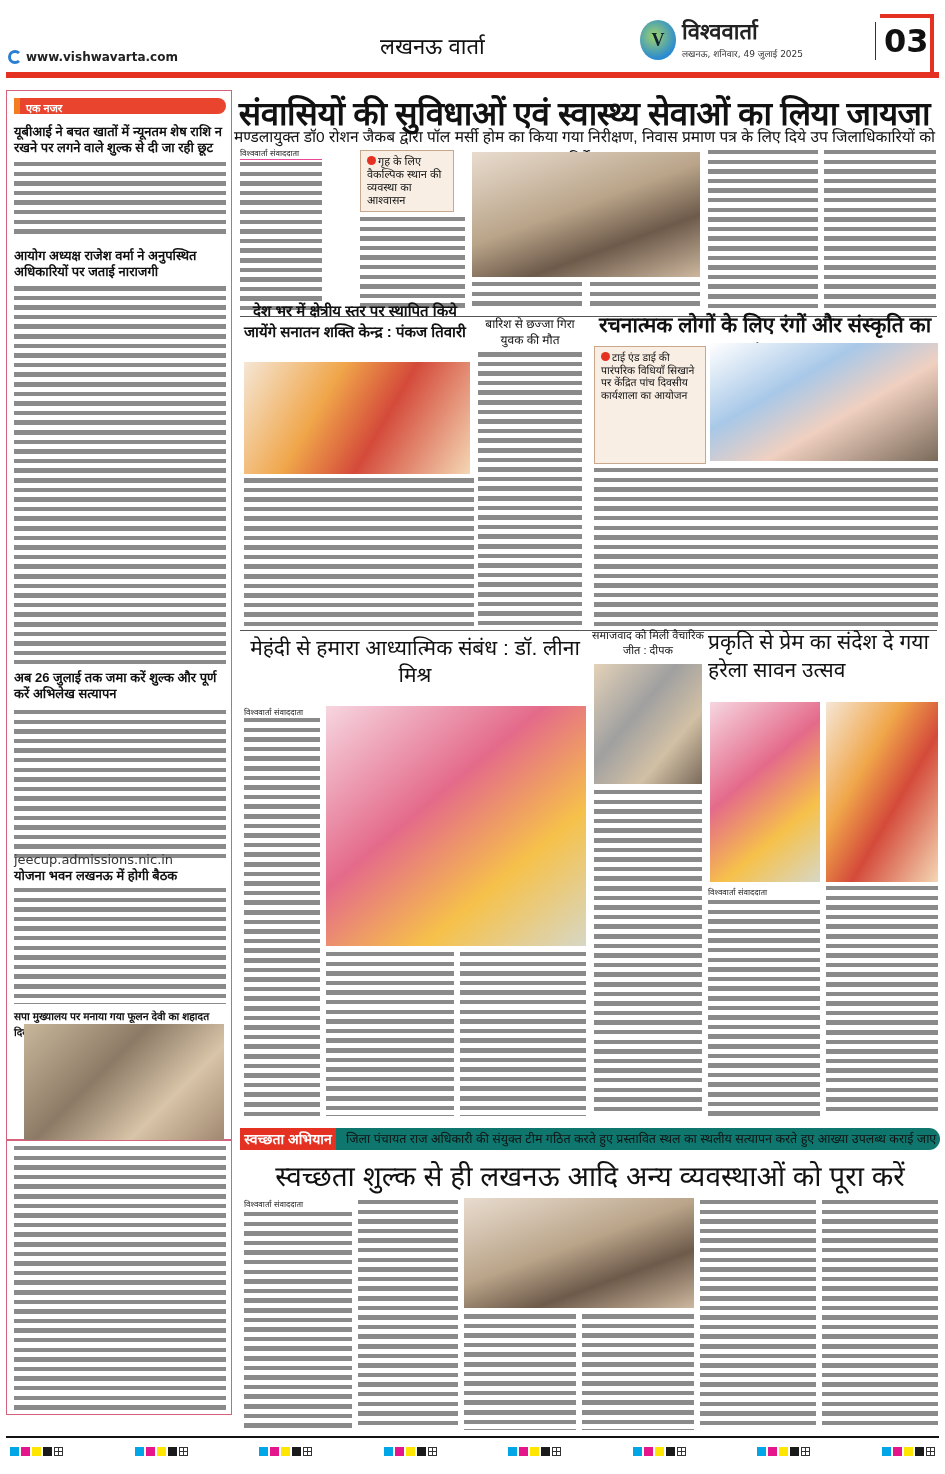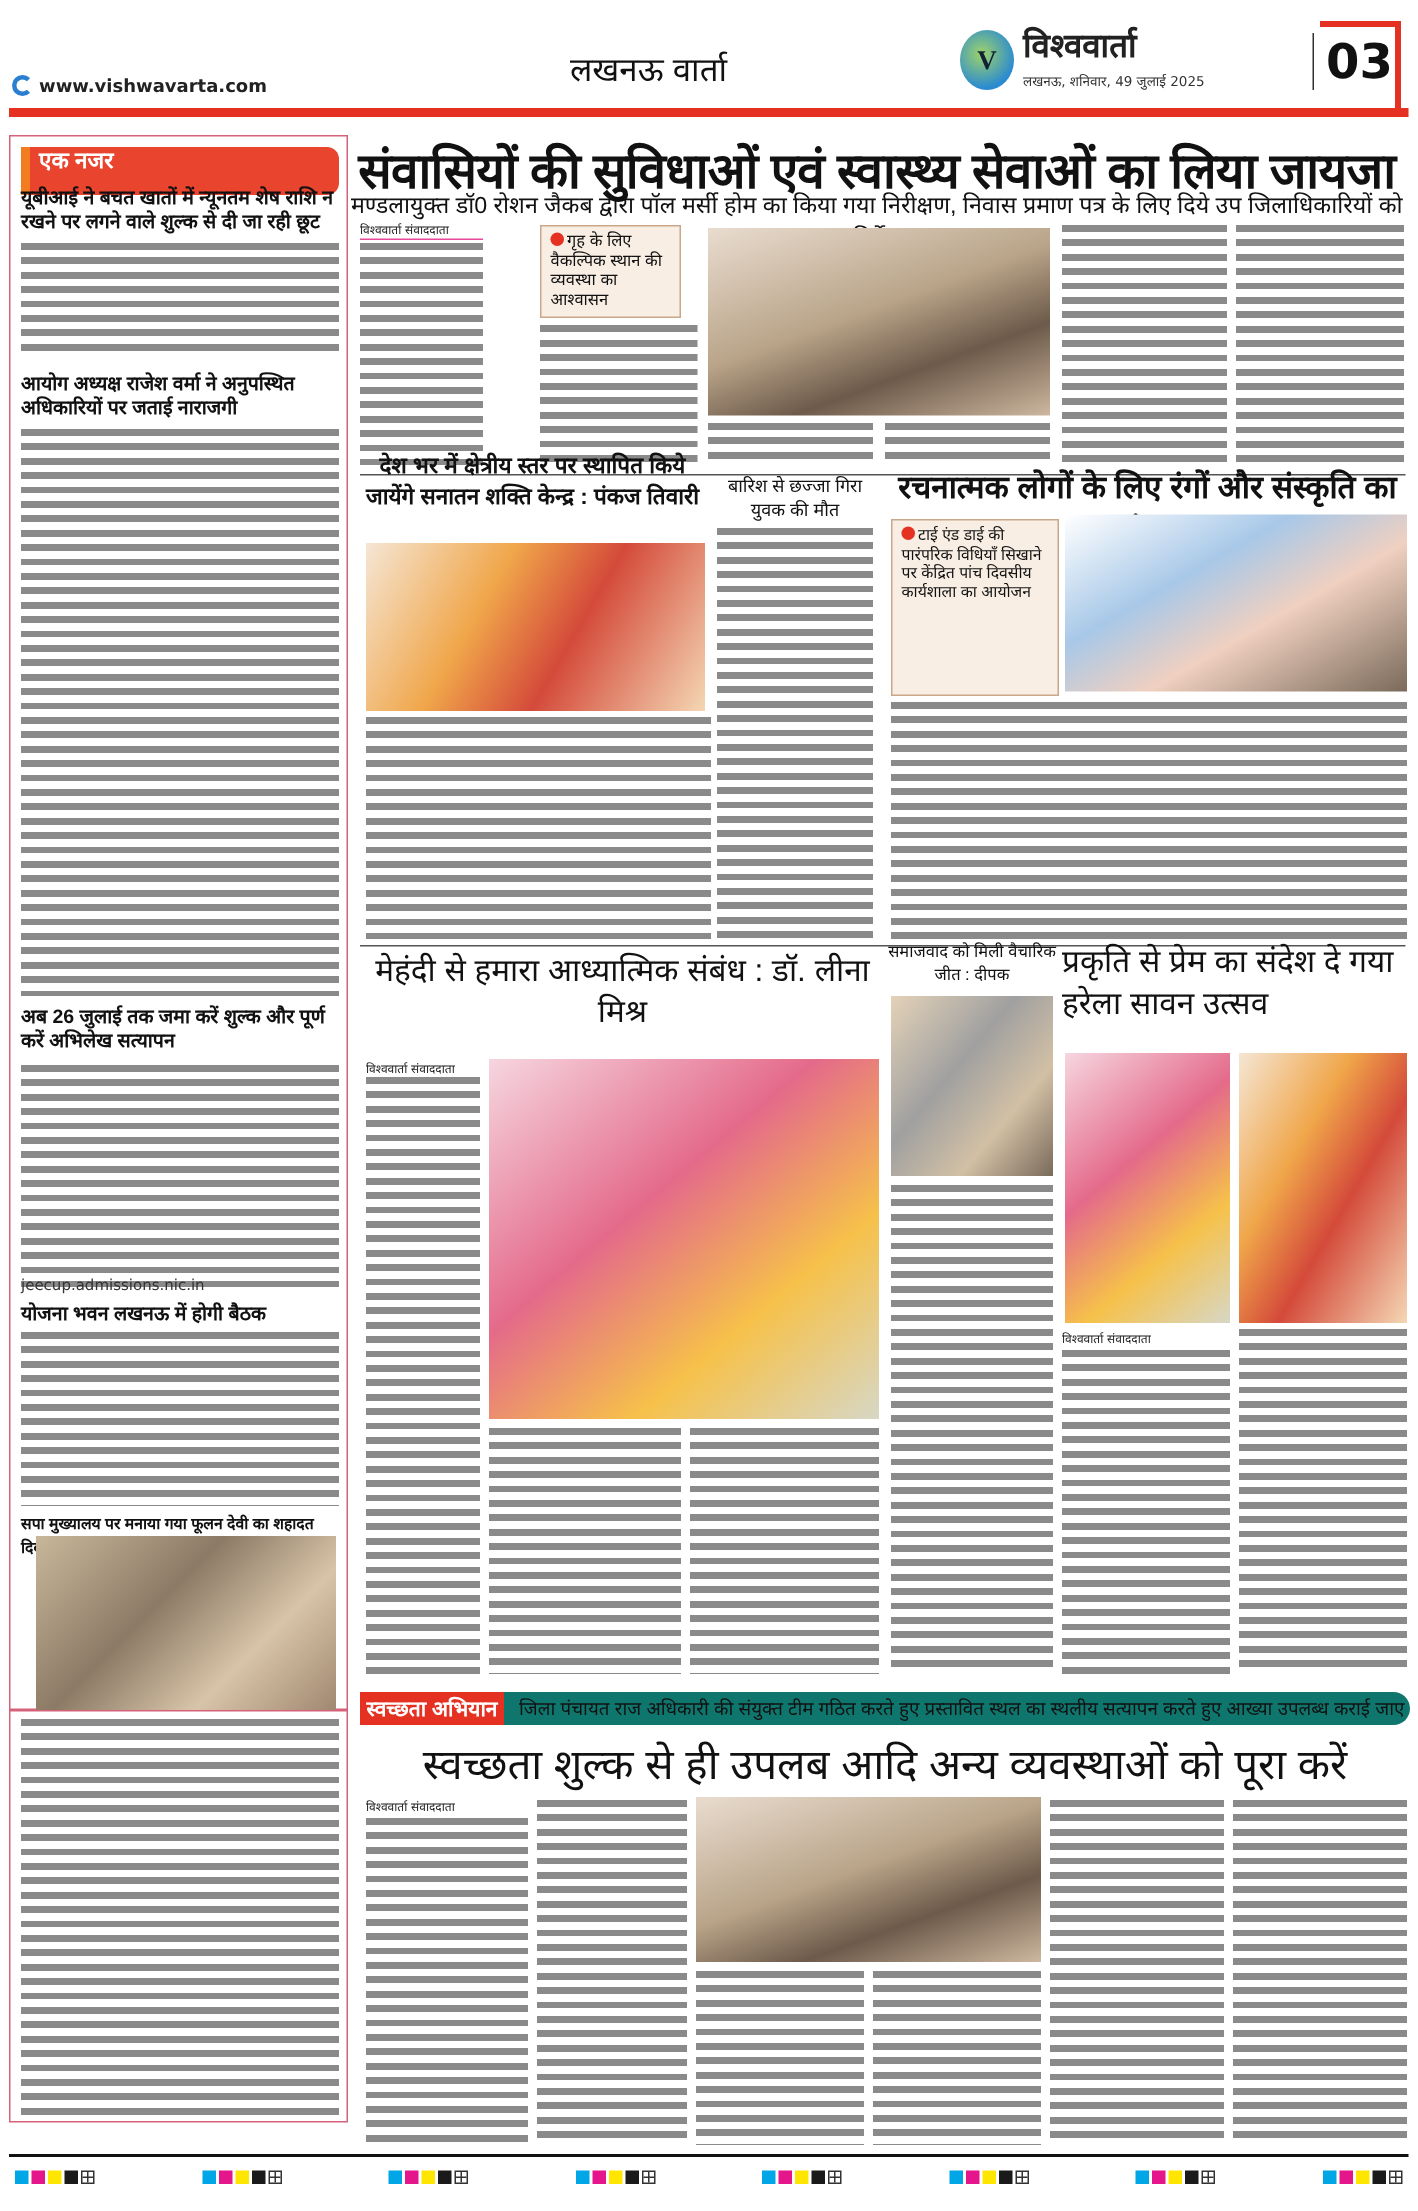--- a/index.html
+++ b/index.html
@@ -12,21 +12,21 @@
 .logo{left:640px;top:20px;display:flex;align-items:center;gap:6px}
 .logo .globe{width:36px;height:40px;border-radius:50%;background:radial-gradient(circle at 40% 40%,#9fd36a,#2b8bd0 70%);display:flex;align-items:center;justify-content:center;font-weight:bold;color:#123;font-size:18px;font-family:"Liberation Serif",serif}
 .logo .name{font-size:22px;font-weight:bold;color:#222;line-height:1}
 .logo .date{font-size:9px;color:#333;margin-top:4px}
 .pageno{left:875px;top:22px;font-size:32px;font-weight:bold;color:#111;border-left:1px solid #333;padding-left:8px}
 .redbar{left:6px;top:72px;width:933px;height:6px;background:#e53122}
 .redcorner{left:930px;top:14px;width:4px;height:60px;background:#e53122}
 .redcorner2{left:880px;top:14px;width:54px;height:4px;background:#e53122}
 
 .leftbox{left:6px;top:90px;width:226px;height:1050px;border:1.5px solid #d5627a}
-.eknazar{left:14px;top:98px;width:212px;height:32px;background:linear-gradient(90deg,#f47c20 0 6px,#e9442e 6px);border-radius:0 8px 8px 0;color:#fff;font-weight:bold;font-size:15px;padding-left:12px;line-height:20px;font-family:"Liberation Sans",sans-serif}
+.eknazar{left:14px;top:98px;width:212px;height:16px;background:linear-gradient(90deg,#f47c20 0 6px,#e9442e 6px);border-radius:0 8px 8px 0;color:#fff;font-weight:bold;font-size:11px;padding-left:12px;line-height:20px;font-family:"Liberation Sans",sans-serif}
 .h-small{font-family:Liberation Sans, sans-serif;font-weight:bold;font-size:13px;line-height:16px;color:#111}
 .body-text{font-size:6.2px;line-height:9.6px;color:#333;text-align:justify}
 .lines{background:repeating-linear-gradient(#fff 0 2px,#8a8a8a 2px 6.5px,#fff 6.5px 9.6px)}
 .photo{background:linear-gradient(135deg,#c9b79b,#8c7a66 40%,#d8c4a8 70%,#a08870)}
 .photo2{background:linear-gradient(160deg,#e9dccf,#b9a489 45%,#6d5a4a 70%,#cdb79f)}
 .photo3{background:linear-gradient(120deg,#f5e6d5,#f0a64a 35%,#d44a3a 60%,#f4d7b4)}
 .photo4{background:linear-gradient(150deg,#ffffff,#a8c8e8 35%,#f0d0c0 60%,#7a6a5a)}
 .photo5{background:linear-gradient(140deg,#f6d6e0,#e46a8a 40%,#f6c14a 70%,#d7d7c5)}
 .photo6{background:linear-gradient(130deg,#e4d2b8,#a0a0a0 40%,#d2c0a5 70%,#7a6a5a)}
 
@@ -68,21 +68,21 @@
 <div class="abs eknazar">एक नजर</div>
 
 <div class="abs h-small" style="left:14px;top:124px;width:212px;">यूबीआई ने बचत खातों में न्यूनतम शेष राशि न रखने पर लगने वाले शुल्क से दी जा रही छूट</div>
 <div class="abs body-text lines" style="left:14px;top:160px;width:212px;height:75px;"></div>
 
 <div class="abs h-small" style="left:14px;top:248px;width:212px;">आयोग अध्यक्ष राजेश वर्मा ने अनुपस्थित अधिकारियों पर जताई नाराजगी</div>
 <div class="abs body-text lines" style="left:14px;top:284px;width:212px;height:380px;"></div>
 
 <div class="abs h-small" style="left:14px;top:670px;width:212px;">अब 26 जुलाई तक जमा करें शुल्क और पूर्ण करें अभिलेख सत्यापन</div>
 <div class="abs body-text lines" style="left:14px;top:708px;width:212px;height:150px;"></div>
-<div class="abs" style="left:14px;top:852px;font-size:10px;color:#333;">jeecup.admissions.nic.in</div>
+<div class="abs" style="left:14px;top:852px;font-size:13px;color:#333;">jeecup.admissions.nic.in</div>
 
 <div class="abs h-small" style="left:14px;top:868px;width:212px;">योजना भवन लखनऊ में होगी बैठक</div>
 <div class="abs body-text lines" style="left:14px;top:886px;width:212px;height:118px;"></div>
 
 <div class="abs h-small" style="left:14px;top:1008px;width:212px;font-size:10.5px;">सपा मुख्यालय पर मनाया गया फूलन देवी का शहादत दिवस</div>
 <div class="abs photo" style="left:24px;top:1024px;width:200px;height:116px;"></div>
 <div class="abs body-text lines" style="left:14px;top:1144px;width:212px;height:268px;"></div>
 <div class="abs leftbox" style="top:1140px;height:275px;"></div>
 
 <div class="abs main-h">संवासियों की सुविधाओं एवं स्वास्थ्य सेवाओं का लिया जायजा</div>
@@ -132,21 +132,21 @@
 <div class="abs photo5" style="left:710px;top:702px;width:110px;height:180px;"></div>
 <div class="abs photo3" style="left:826px;top:702px;width:112px;height:180px;"></div>
 <div class="abs byline" style="left:708px;top:886px;width:112px;">विश्ववार्ता संवाददाता</div>
 <div class="abs body-text lines" style="left:708px;top:898px;width:112px;height:218px;"></div>
 <div class="abs body-text lines" style="left:826px;top:884px;width:112px;height:232px;"></div>
 
 <div class="abs campaign">
   <div class="tag">स्वच्छता अभियान</div>
   <div class="txt">जिला पंचायत राज अधिकारी की संयुक्त टीम गठित करते हुए प्रस्तावित स्थल का स्थलीय सत्यापन करते हुए आख्या उपलब्ध कराई जाए</div>
 </div>
-<div class="abs sechead" style="left:240px;top:1156px;width:700px;font-size:28px;font-weight:normal;">स्वच्छता शुल्क से ही उपलब आदि अन्य व्यवस्थाओं को पूरा करें</div>
+<div class="abs sechead" style="left:240px;top:1156px;width:700px;font-size:28px;font-weight:normal;">स्वच्छता शुल्क से ही लखनऊ आदि अन्य व्यवस्थाओं को पूरा करें</div>
 <div class="abs byline" style="left:244px;top:1198px;width:108px;">विश्ववार्ता संवाददाता</div>
 <div class="abs body-text lines" style="left:244px;top:1210px;width:108px;height:220px;"></div>
 <div class="abs body-text lines" style="left:358px;top:1198px;width:100px;height:232px;"></div>
 <div class="abs photo2" style="left:464px;top:1198px;width:230px;height:110px;"></div>
 <div class="abs body-text lines" style="left:464px;top:1312px;width:112px;height:118px;"></div>
 <div class="abs body-text lines" style="left:582px;top:1312px;width:112px;height:118px;"></div>
 <div class="abs body-text lines" style="left:700px;top:1198px;width:116px;height:232px;"></div>
 <div class="abs body-text lines" style="left:822px;top:1198px;width:116px;height:232px;"></div>
 
 <div class="abs divider" style="left:6px;top:1436px;width:933px;height:2px;background:#111;"></div>

